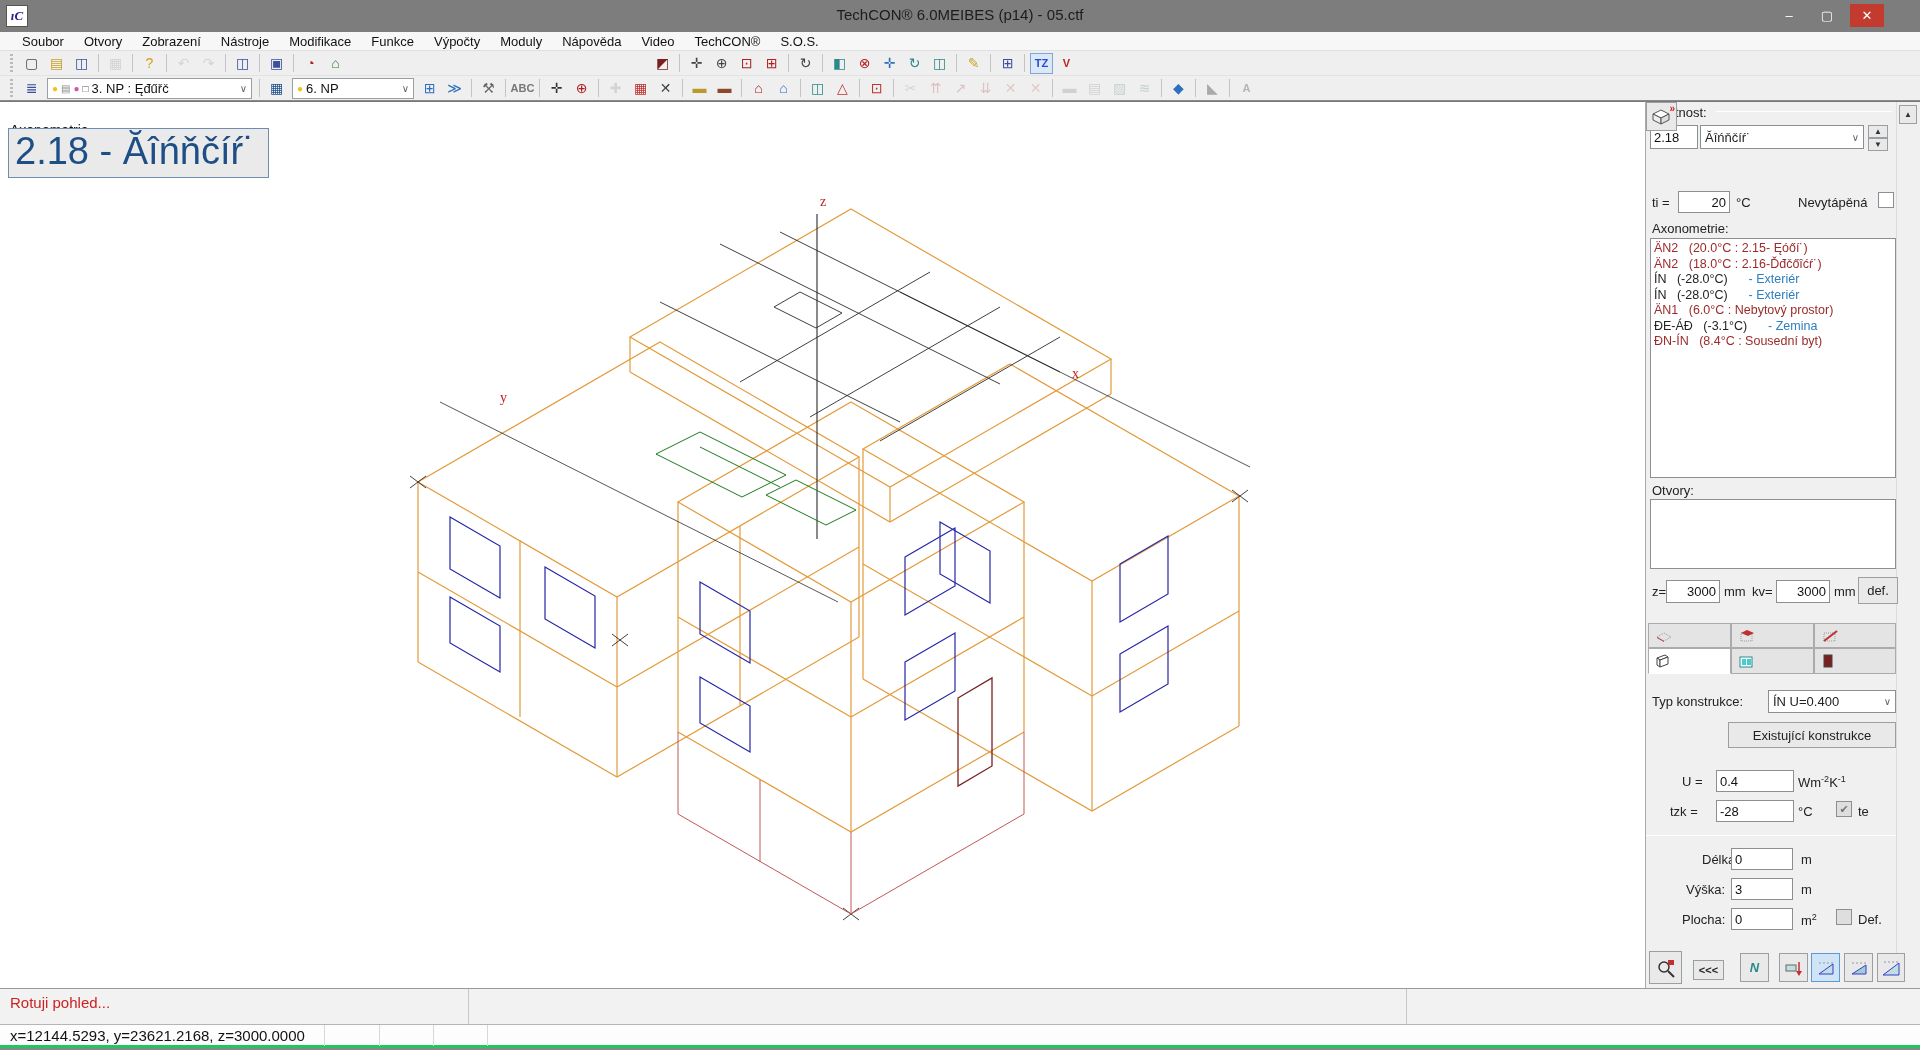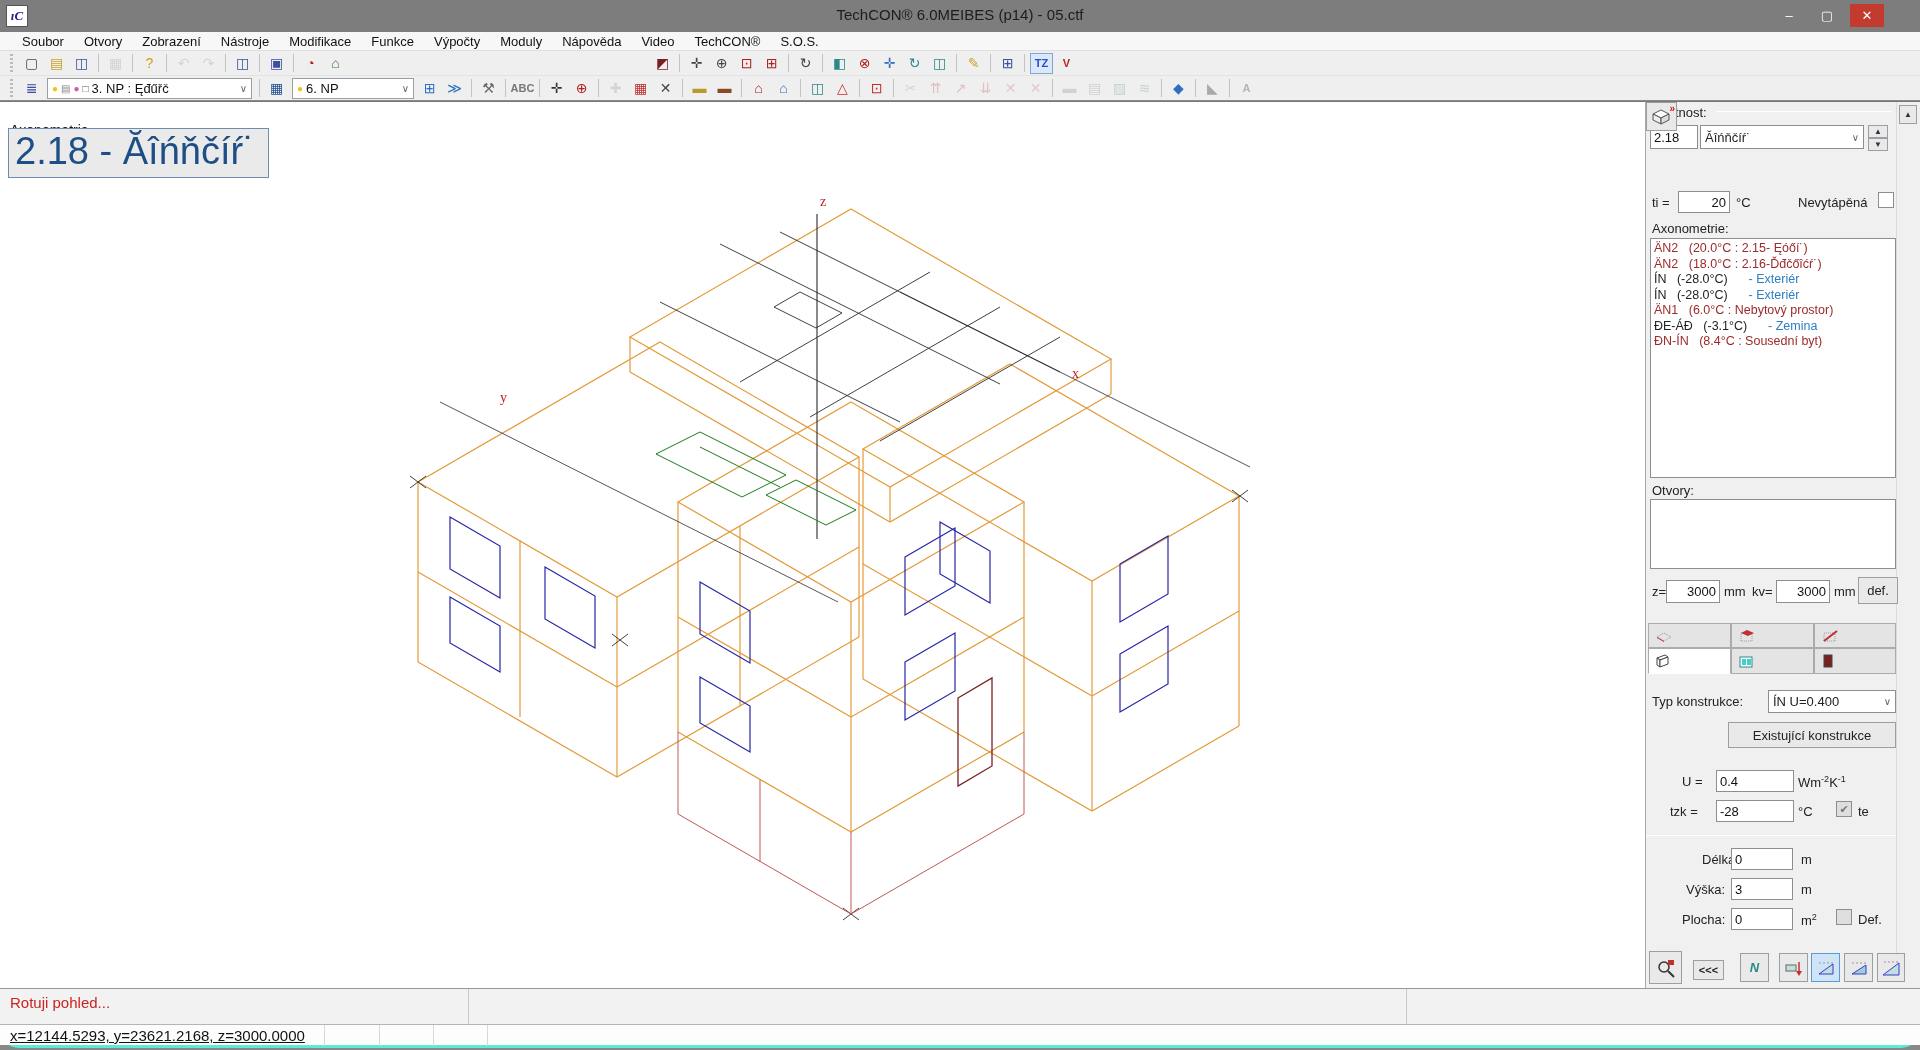--- a/index.html
+++ b/index.html
@@ -1,18 +1,18 @@
 <!DOCTYPE html>
 <html><head>
 <meta charset="utf-8">
 <style>
   * { margin:0; padding:0; box-sizing:border-box; }
   html,body { width:1920px; height:1050px; overflow:hidden; background:#888;
               font-family:"Liberation Sans", sans-serif; }
-  .window { position:relative; width:1920px; height:1048px; background:#5eead4;border-radius:19px; }
+  .window { position:relative; width:1920px; height:1048px; background:#22c55e; }
 
   
   .titlebar { position:absolute; left:0; top:0; width:1920px; height:32px; background:#7d7d7d; }
   .appicon { position:absolute; left:6px; top:5px; width:22px; height:22px; background:#fff;
              border:1px solid #555; color:#23238e; font:italic bold 13px "Liberation Serif", serif;
              text-align:center; line-height:20px; }
   .apptitle { position:absolute; left:0; right:0; top:6px; text-align:center; color:#1c1c1c; font-size:15px; }
   .winbtn { position:absolute; top:4px; width:34px; height:23px; color:#fff; text-align:center;
             line-height:23px; font-size:13px; }
   .winbtn.min { right:114px; } .winbtn.max { right:76px; }
@@ -89,21 +89,21 @@
   .sup { font-size:9px; vertical-align:super; }
 
   
   .statusbar { position:absolute; left:0; top:988px; width:1920px; height:36px; background:#f2f2f2;
                border-top:1px solid #999; }
   .statusbar .msg { position:absolute; left:10px; top:5px; font-size:15px; }
   .statusbar .div1 { position:absolute; left:468px; top:0; width:1px; height:36px; background:#c8c8c8; }
   .statusbar .div2 { position:absolute; left:1406px; top:0; width:1px; height:36px; background:#c8c8c8; }
   .coordbar { position:absolute; left:0; top:1024px; width:1920px; height:21px; background:#fdfdfd;
               border-top:1px solid #b5b5b5; }
-  .coordbar .txt { position:absolute; left:10px; top:2px; font-size:15px; color:#111;text-decoration:underline; }
+  .coordbar .txt { position:absolute; left:10px; top:2px; font-size:15px; color:#111; }
   .coordbar i { position:absolute; top:0; width:1px; height:21px; background:#d8d8d8; }
   .taskbar { position:absolute; left:0; top:1045px; width:1920px; height:5px;
              background:repeating-linear-gradient(90deg,#101510 0 90px,#2d4f2d 90px 250px,#517551 250px 400px,#16201 400px 410px); }
 </style>
 </head>
 <body>
 
 <div class="window" data-name="app-window">
 
   <div class="titlebar" data-name="titlebar">

